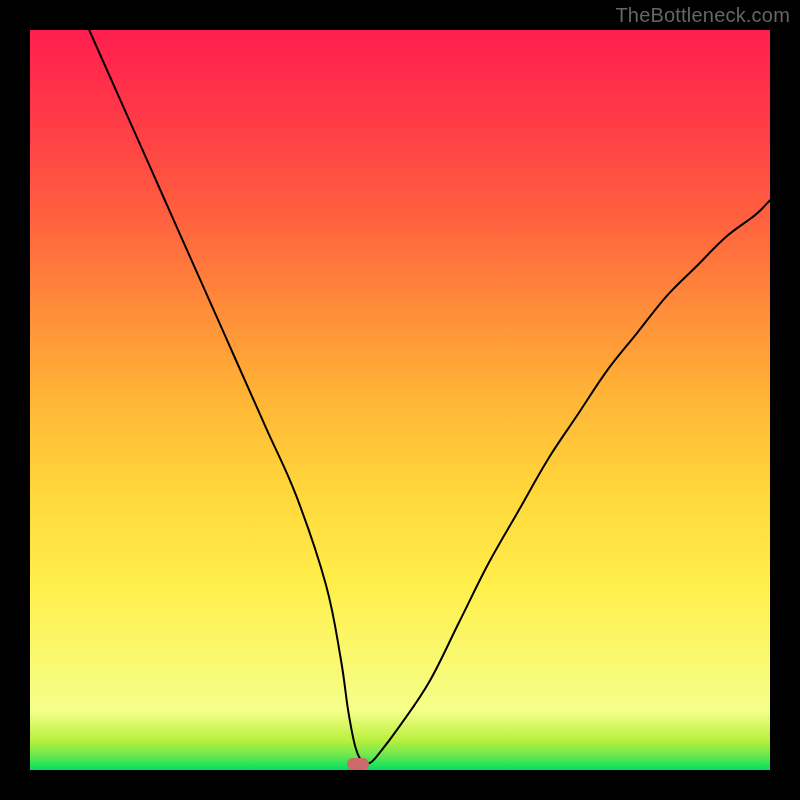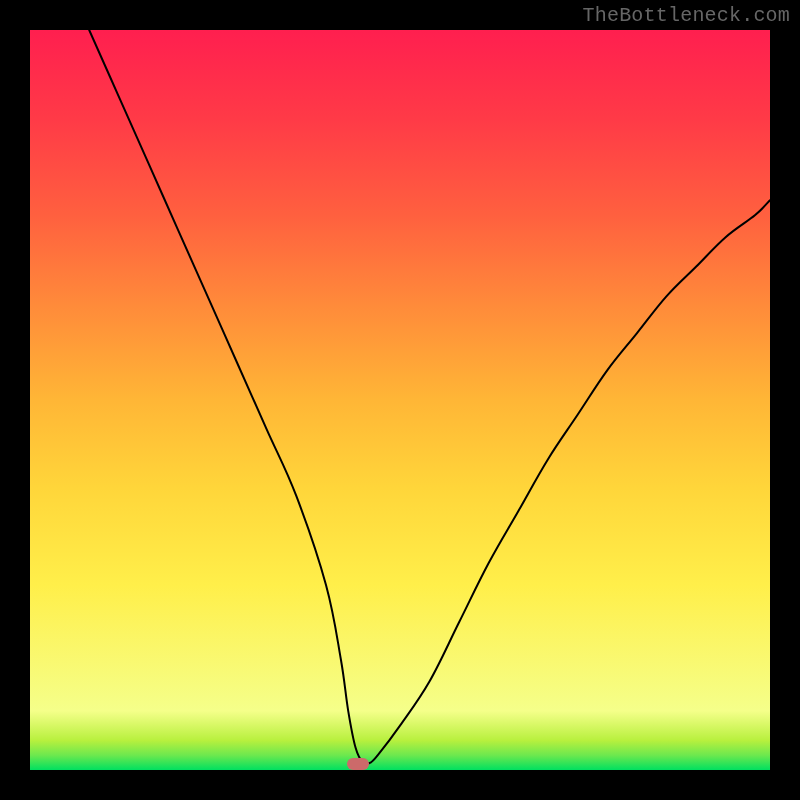--- a/index.html
+++ b/index.html
@@ -19,21 +19,20 @@
   }
   .watermark {
     position: absolute;
     top: 4px;
     right: 10px;
     color: #666;
     font-size: 20px;
     font-weight: 500;
     letter-spacing: 0.2px;
     z-index: 10;
-    font-family: Liberation Mono, monospace;
   }
   .plot-area {
     position: absolute;
     top: 30px;
     left: 30px;
     width: 740px;
     height: 740px;
     overflow: hidden;
   }
   .gradient {

